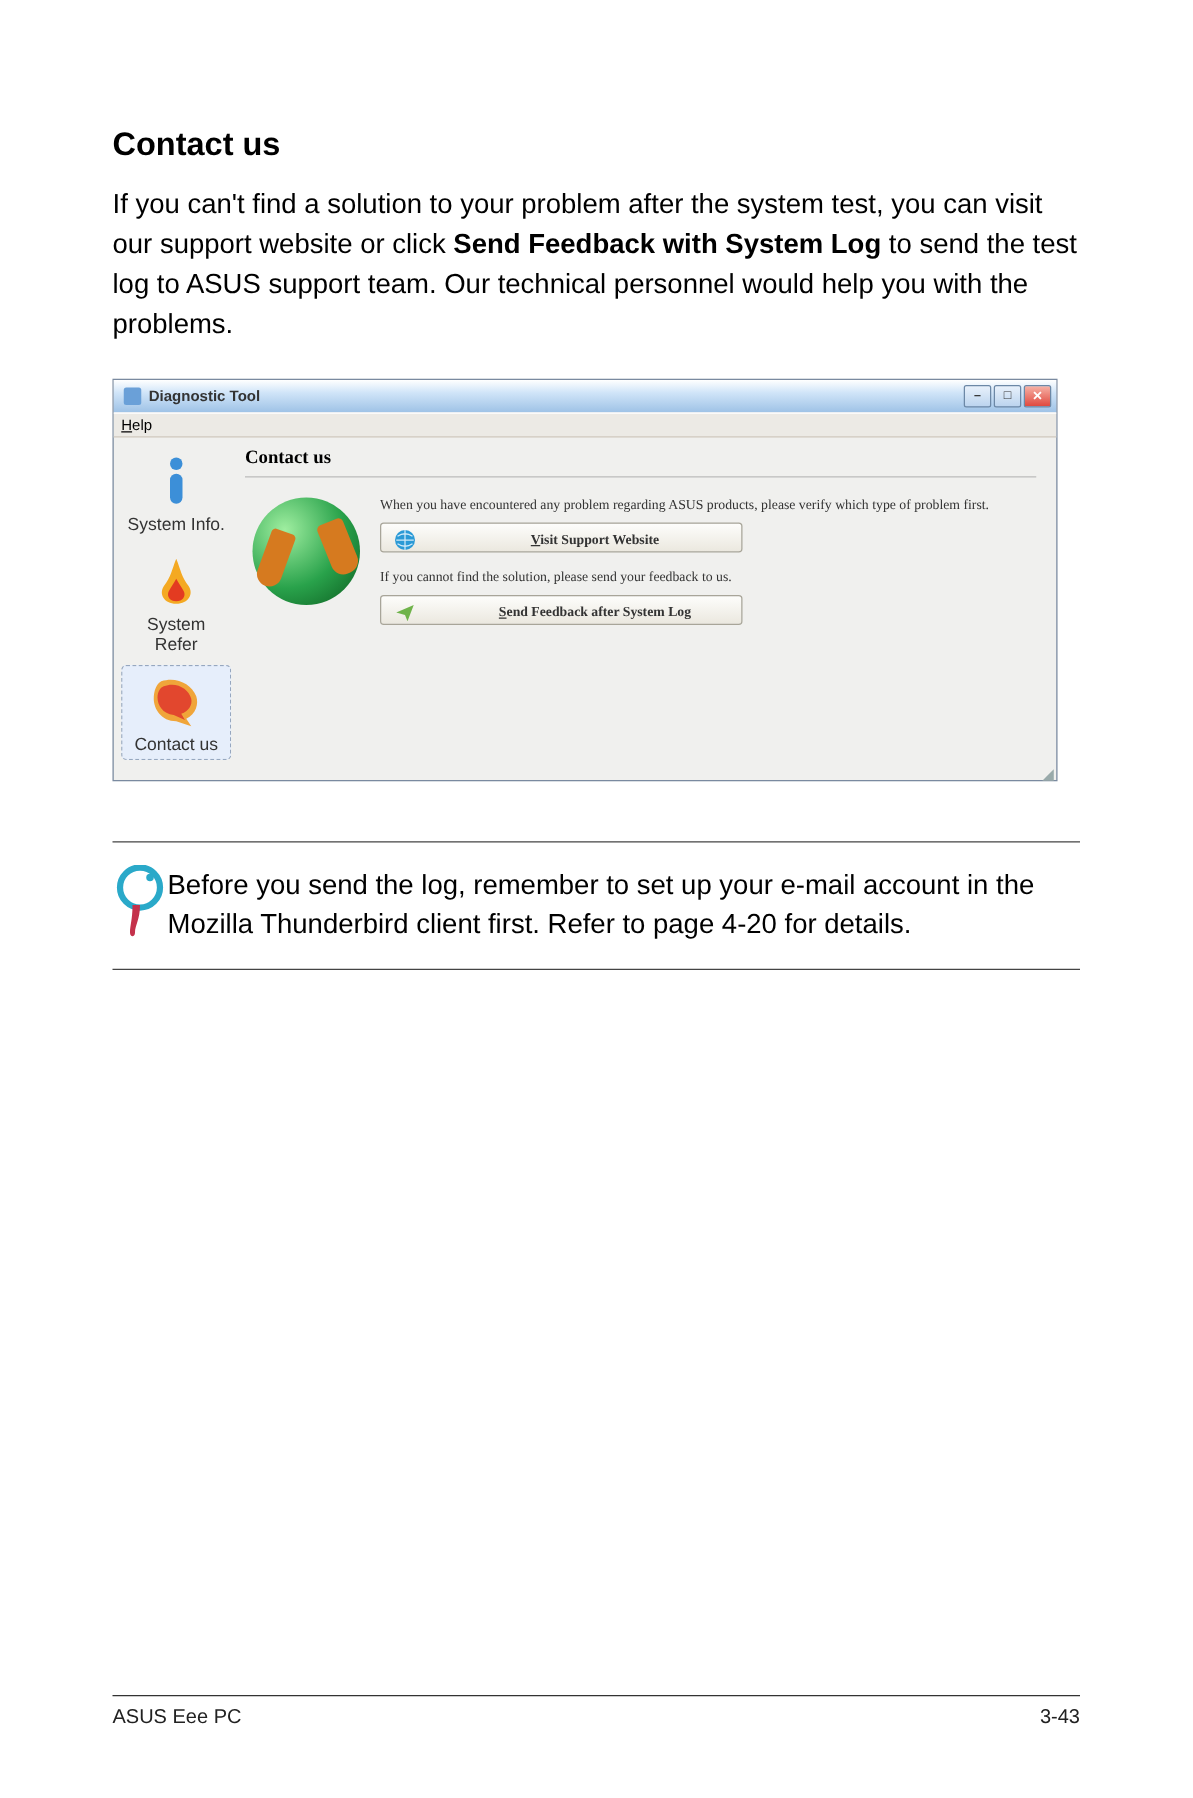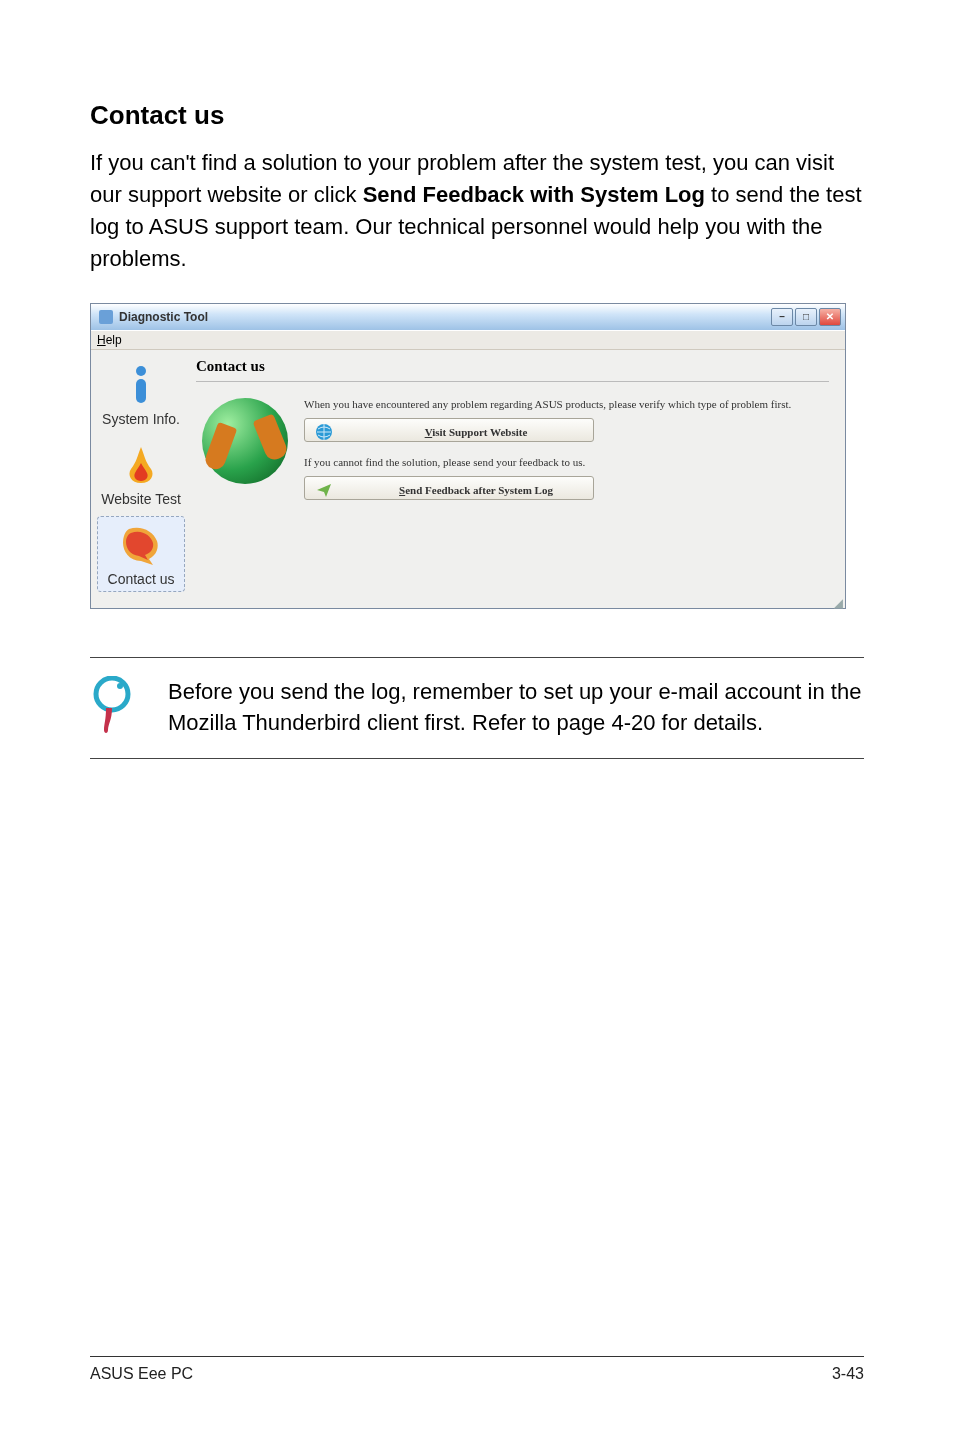--- a/index.html
+++ b/index.html
@@ -190,21 +190,20 @@
     font-size: 12px;
     line-height: 10px;
   }
 
   
   .note-block {
     border-top: 1px solid #444;
     border-bottom: 1px solid #444;
     padding: 18px 0;
     display: flex;
-    gap: 34px;
     align-items: flex-start;
   }
   .note-icon {
     width: 44px;
     flex-shrink: 0;
   }
   .note-text {
     font-size: 22px;
     line-height: 1.42;
   }
@@ -255,21 +254,21 @@
         </div>
         <div>System Info.</div>
       </div>
       <div class="side-item">
         <div class="side-icon ic-test">
           <svg width="44" height="44" viewBox="0 0 44 44">
             <path d="M22 4 C18 14 18 18 12 26 C8 32 12 40 22 40 C32 40 36 32 32 26 C26 18 26 14 22 4 Z" fill="#f4a922"></path>
             <path d="M22 20 C20 24 18 26 16 30 C14 34 17 38 22 38 C27 38 30 34 28 30 C26 26 24 24 22 20 Z" fill="#e33b21"></path>
           </svg>
         </div>
-        <div>Website Test</div>
+        <div>System Refer</div>
       </div>
       <div class="side-item selected">
         <div class="side-icon ic-contact">
           <svg width="44" height="44" viewBox="0 0 44 44">
             <path d="M10 6 C22 2 34 8 38 18 C40 24 38 32 30 36 L34 42 L22 38 C10 38 4 28 4 20 C4 14 6 8 10 6 Z" fill="#f0a53a"></path>
             <path d="M12 10 C22 6 32 12 34 20 C35 25 32 30 26 32 L29 37 L20 33 C11 32 7 25 7 19 C7 15 9 11 12 10 Z" fill="#e2472e"></path>
           </svg>
         </div>
         <div>Contact us</div>
       </div>

